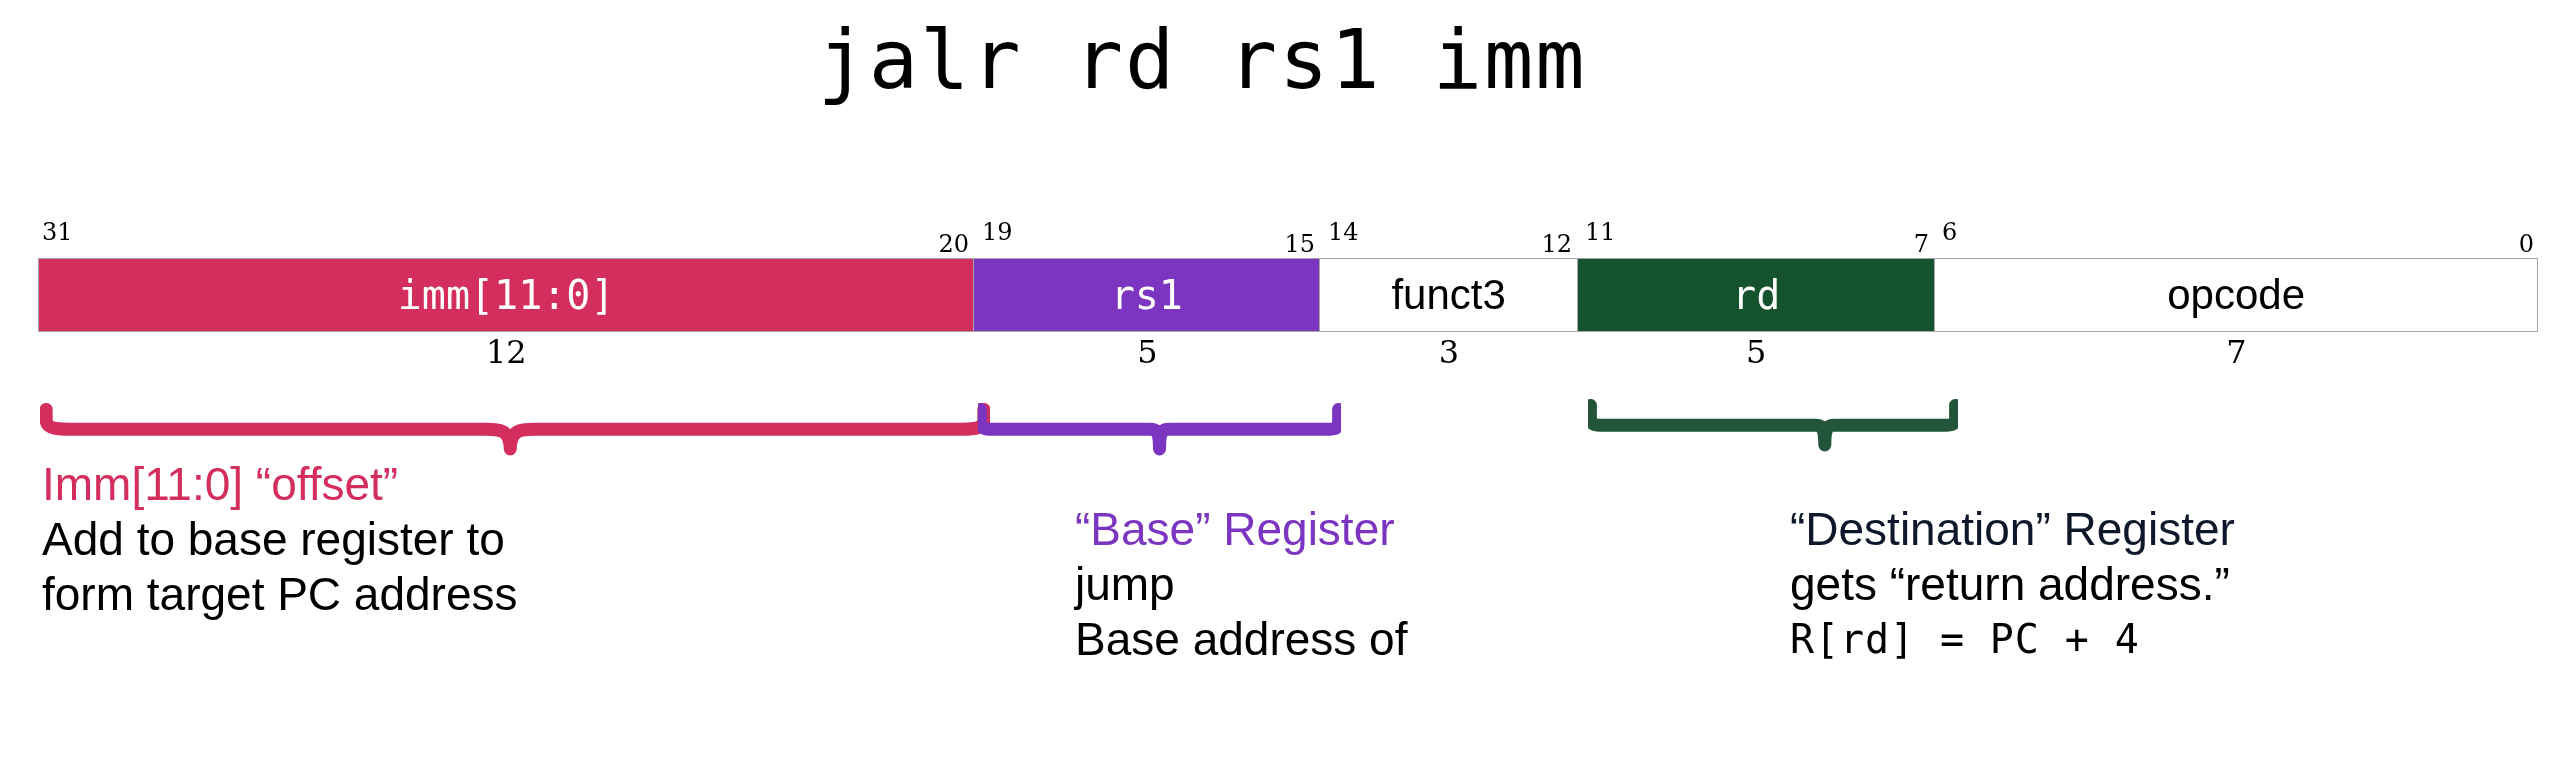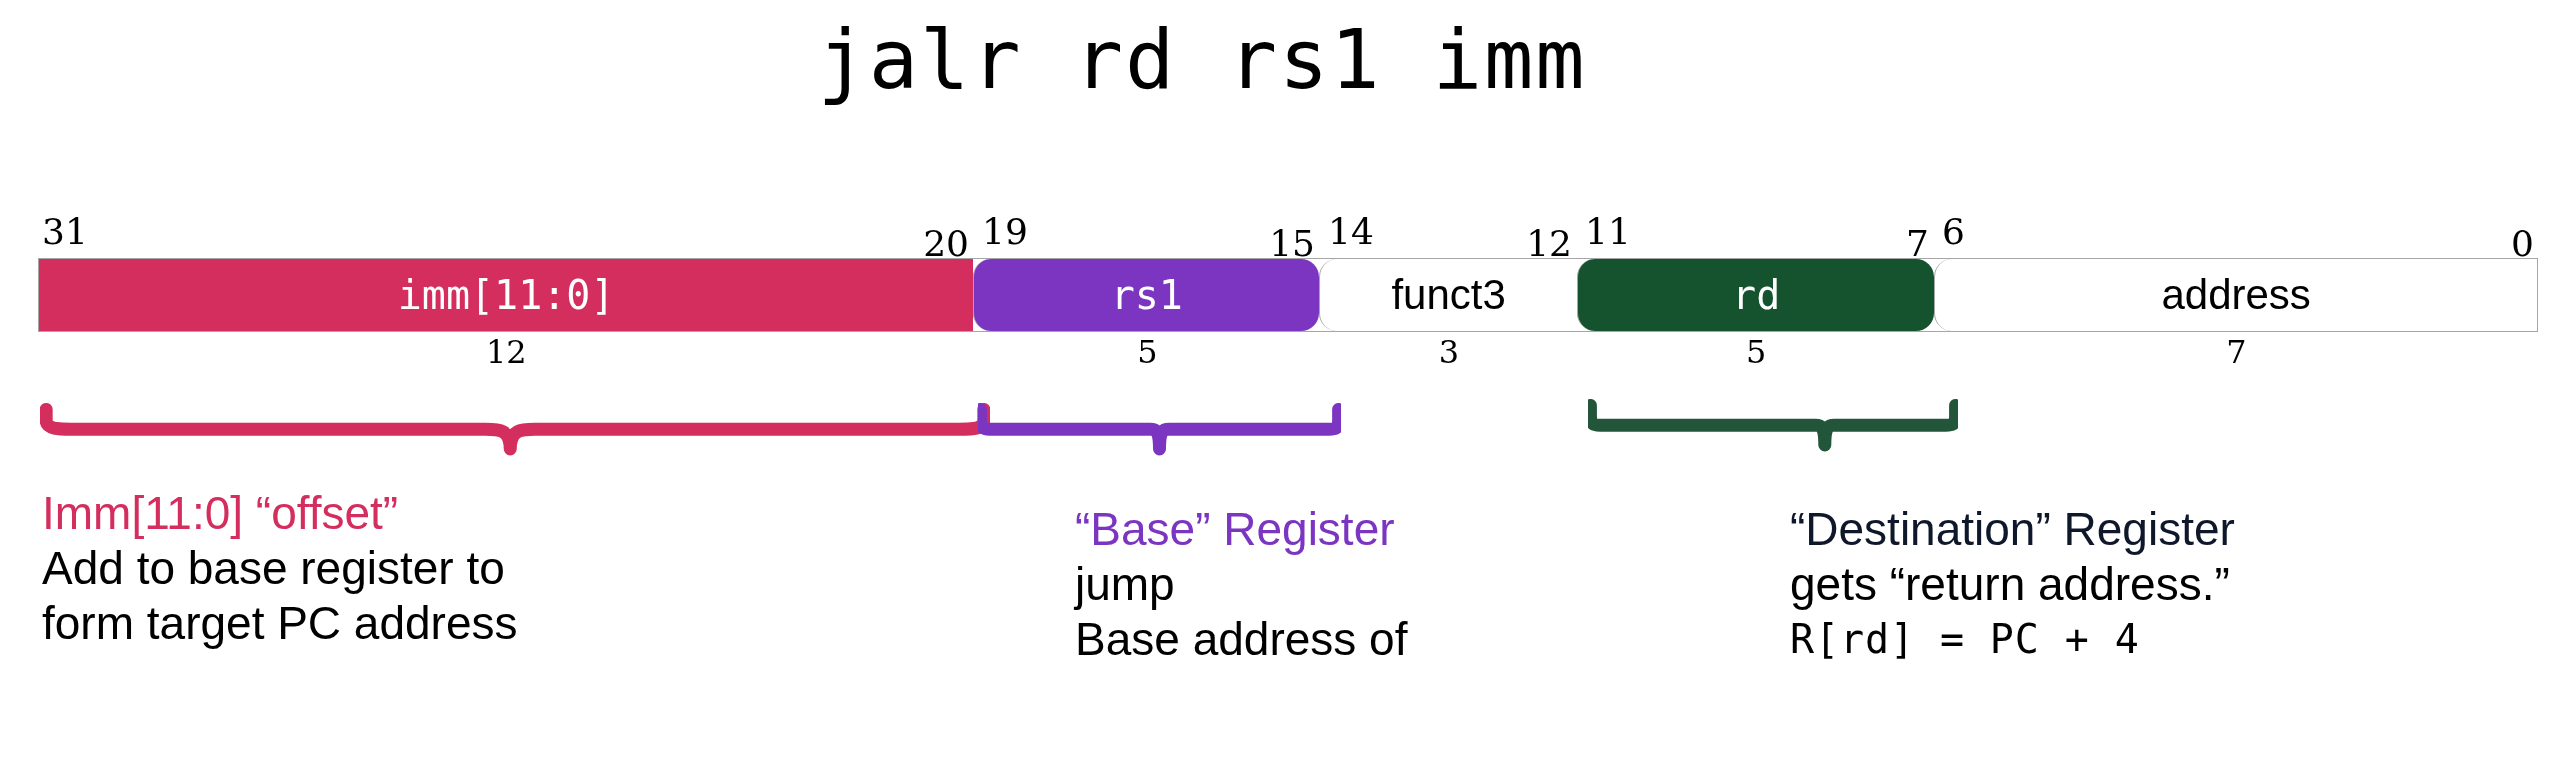--- a/index.html
+++ b/index.html
@@ -7,32 +7,32 @@
        font-family:"Liberation Sans",sans-serif;-webkit-font-smoothing:antialiased;}
 
   
   #title{position:absolute;left:0;top:15px;width:2404px;text-align:center;
          font-family:"DejaVu Sans Mono","Liberation Mono",monospace;
          font-size:82px;line-height:1.1;color:#000000;letter-spacing:1.9px;}
 
   
   #bitnums{position:absolute;left:0;top:211px;width:2576px;height:44px;}
   #bitnums .bn{position:absolute;top:0;font-family:"DejaVu Serif","Liberation Serif",serif;
-               font-size:36px;color:#000000;line-height:42px;white-space:nowrap;}
+               font-size:24px;color:#000000;line-height:42px;white-space:nowrap;}
   #bitnums .bn.l{transform:translateX(0);}
   #bitnums .bn.r{transform:translateX(-100%);margin-top:12px;}
 
   
   #bar{position:absolute;left:38px;top:258px;width:2500px;height:74px;
        box-sizing:border-box;border:1.9px solid #a6a6a6;display:flex;background:#ffffff;}
   .field{position:relative;box-sizing:border-box;display:flex;align-items:center;
          justify-content:center;height:100%;
          font-family:"DejaVu Sans Mono","Liberation Mono",monospace;
          font-size:40px;line-height:1;white-space:nowrap;}
-  .field + .field{border-left:1.9px solid #a6a6a6;border-radius:18px;}
+  .field + .field{border-left:1.9px solid #a6a6a6;}
   .field.sans{font-family:"Liberation Sans",sans-serif;font-size:42px;}
 
   
   #widths{position:absolute;left:38px;top:331px;width:2500px;height:47px;display:flex;}
   #widths .w{display:flex;align-items:flex-start;justify-content:center;
              font-family:"DejaVu Serif","Liberation Serif",serif;
              font-size:32px;color:#000000;line-height:42px;}
 
   
   .brace{position:absolute;}
@@ -61,21 +61,21 @@
     <div class="bn r" style="left: 1929px;">7</div>
     <div class="bn l" style="left: 1942px;">6</div>
     <div class="bn r" style="left: 2534px;">0</div>
   </div>
 
 <div id="bar">
     <div class="field" style="flex: 986 0 0px; background: rgb(211, 46, 94); color: rgb(255, 255, 255);">imm[11:0]</div>
     <div class="field" style="flex: 364 0 0px; background: rgb(123, 53, 193); color: rgb(255, 255, 255);">rs1</div>
     <div class="field sans" style="flex: 271 0 0px; background: rgb(255, 255, 255); color: rgb(0, 0, 0);">funct3</div>
     <div class="field" style="flex: 376 0 0px; background: #14532d; color: rgb(255, 255, 255);">rd</div>
-    <div class="field sans" style="flex: 635 0 0px; background: rgb(255, 255, 255); color: rgb(0, 0, 0);">address</div>
+    <div class="field sans" style="flex: 635 0 0px; background: rgb(255, 255, 255); color: rgb(0, 0, 0);">opcode</div>
   </div>
 
 <div id="widths">
     <div class="w" style="flex: 986 0 0px;">12</div>
     <div class="w" style="flex: 364 0 0px;">5</div>
     <div class="w" style="flex: 271 0 0px;">3</div>
     <div class="w" style="flex: 376 0 0px;">5</div>
     <div class="w" style="flex: 635 0 0px;">7</div>
   </div>
 
@@ -91,21 +91,21 @@
       </svg>
     </div>
     <div class="brace" style="left: 1588px; top: 399px; width: 370px; height: 76px;">
       <svg viewBox="0 0 1000 100" preserveAspectRatio="none">
         <path d="M 6.5 8.5 V 22.799999999999997 C 6.5 34.5, 20.8 34.5, 32.5 34.5 H 614 C 628.3 34.5, 640 34.5, 640 60.5 C 640 34.5, 651.7 34.5, 666 34.5 H 967.5 C 981.8 34.5, 993.5 34.5, 993.5 22.799999999999997 V 8.5" fill="none" stroke="#225539" stroke-width="13" stroke-linecap="round" stroke-linejoin="round" vector-effect="non-scaling-stroke"></path>
       </svg>
     </div>
   </div>
 
 <div id="notes">
-    <div class="note" style="left: 42px; top: 486px; width: 589px;">
+    <div class="note" style="left: 42px; top: 457px; width: 589px;">
       <div class="hd" style="color: rgb(211, 46, 94);">Imm[11:0] “offset”</div>
       <div class="bd">Add to base register to</div>
       <div class="bd">form target PC address</div>
     </div>
     <div class="note" style="left: 1075px; top: 502px; width: 513px;">
       <div class="hd" style="color: rgb(123, 53, 193);">“Base” Register</div>
       <div class="bd">jump</div>
       <div class="bd">Base address of</div>
     </div>
     <div class="note" style="left: 1790px; top: 502px; width: 760px;">

